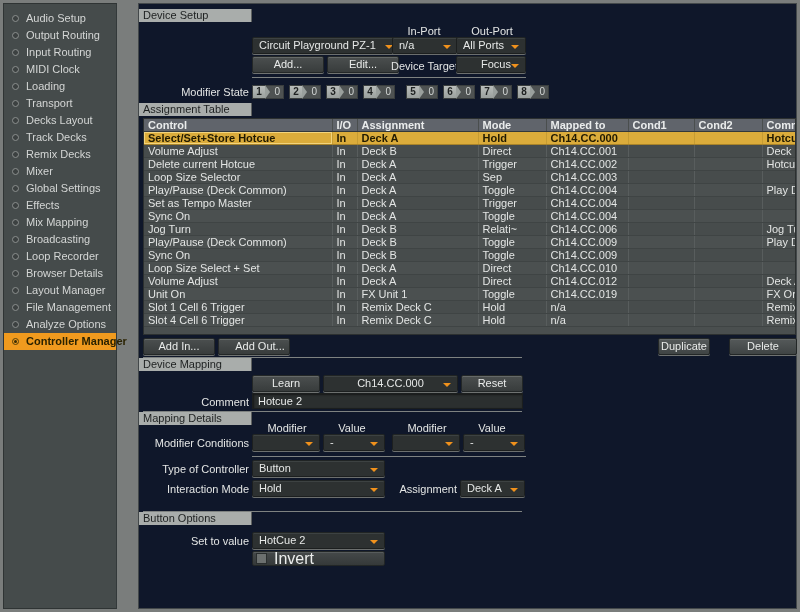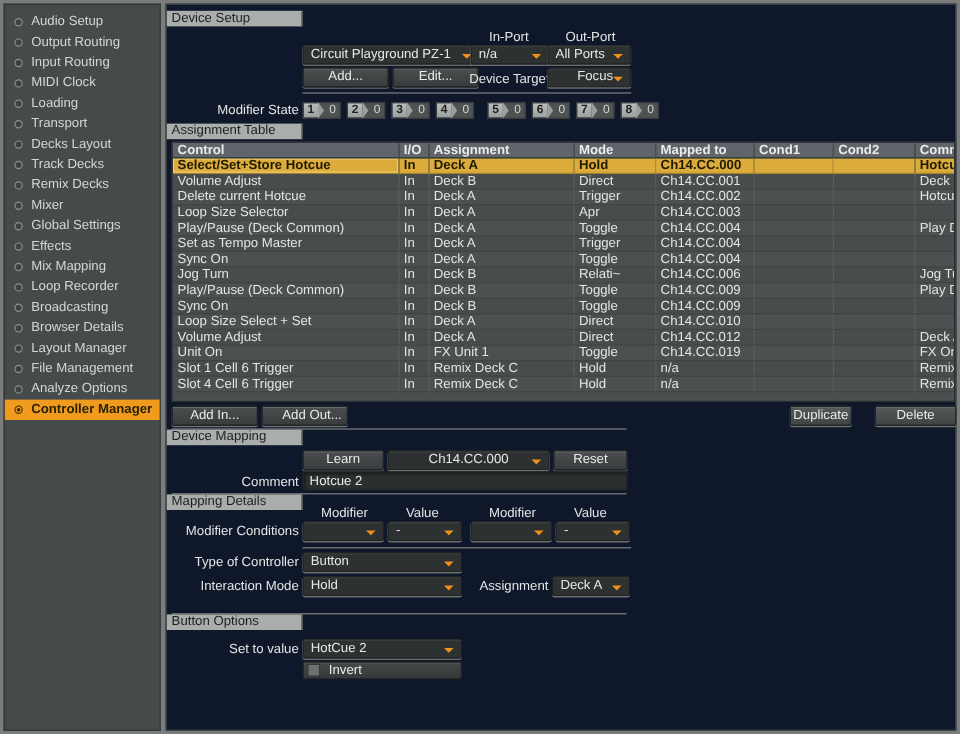--- a/index.html
+++ b/index.html
@@ -10,21 +10,21 @@
     font-family:"Liberation Sans", sans-serif;
     font-size:11px;
     color:#e8e8e8;
     overflow:hidden;
     -webkit-font-smoothing:antialiased;
   }
   #app { position:relative; width:800px; height:612px; background:#7a7d7c; }
 
   
   #sidebar {
-    position:absolute; left:3px; top:3px; width:131px; height:606px;
+    position:absolute; left:3px; top:3px; width:114px; height:606px;
     background:#454b4b;
     border:1px solid #2f3434;
     border-right:1px solid #33393a;
     padding-top:6px;
   }
   .side-item {
     position:relative;
     height:17px; line-height:17px;
     padding-left:22px;
     color:#d4d6d5;
@@ -183,21 +183,21 @@
     border:1px solid #222626;
     border-radius:2px;
     box-shadow:inset 0 1px 0 #585c5c;
     display:flex; align-items:center;
   }
   .chkrow .box {
     width:11px;height:11px;margin-left:3px;
     background:#6c706f;
     border:1px solid #2a2e2e;
   }
-  .chkrow .txt { margin-left:7px; font-size:11px; color:#eceeed; }
+  .chkrow .txt { margin-left:7px; font-size:16px; color:#eceeed; }
 
   
   #tablewrap {
     position:absolute;
     background:#4a4f4f;
     border:1px solid #2c3030;
     overflow:hidden;
   }
   table.at { border-collapse:collapse; width:100%; table-layout:fixed; }
   table.at th {
@@ -246,22 +246,22 @@
       <div class="side-item"><span class="radio"></span><span>MIDI Clock</span></div>
       <div class="side-item"><span class="radio"></span><span>Loading</span></div>
       <div class="side-item"><span class="radio"></span><span>Transport</span></div>
       <div class="side-item"><span class="radio"></span><span>Decks Layout</span></div>
       <div class="side-item"><span class="radio"></span><span>Track Decks</span></div>
       <div class="side-item"><span class="radio"></span><span>Remix Decks</span></div>
       <div class="side-item"><span class="radio"></span><span>Mixer</span></div>
       <div class="side-item"><span class="radio"></span><span>Global Settings</span></div>
       <div class="side-item"><span class="radio"></span><span>Effects</span></div>
       <div class="side-item"><span class="radio"></span><span>Mix Mapping</span></div>
+      <div class="side-item"><span class="radio"></span><span>Broadcasting</span></div>
       <div class="side-item"><span class="radio"></span><span>Loop Recorder</span></div>
-      <div class="side-item"><span class="radio"></span><span>Broadcasting</span></div>
       <div class="side-item"><span class="radio"></span><span>Browser Details</span></div>
       <div class="side-item"><span class="radio"></span><span>Layout Manager</span></div>
       <div class="side-item"><span class="radio"></span><span>File Management</span></div>
       <div class="side-item"><span class="radio"></span><span>Analyze Options</span></div>
       <div class="side-item active"><span class="radio"></span><span>Controller Manager</span></div>
     </div>
 
   <div id="main">
 
     <div class="sect-head" style="left:0px; top:5px; width:113px;">Device Setup</div>
@@ -385,21 +385,21 @@
               <td>Trigger</td>
               <td>Ch14.CC.002</td>
               <td></td>
               <td></td>
               <td>Hotcue Delete</td>
             </tr>
             <tr class="">
               <td>Loop Size Selector</td>
               <td>In</td>
               <td>Deck A</td>
-              <td>Apr</td>
+              <td>Sep</td>
               <td>Ch14.CC.003</td>
               <td></td>
               <td></td>
               <td></td>
             </tr>
             <tr class="">
               <td>Play/Pause (Deck Common)</td>
               <td>In</td>
               <td>Deck A</td>
               <td>Toggle</td>

